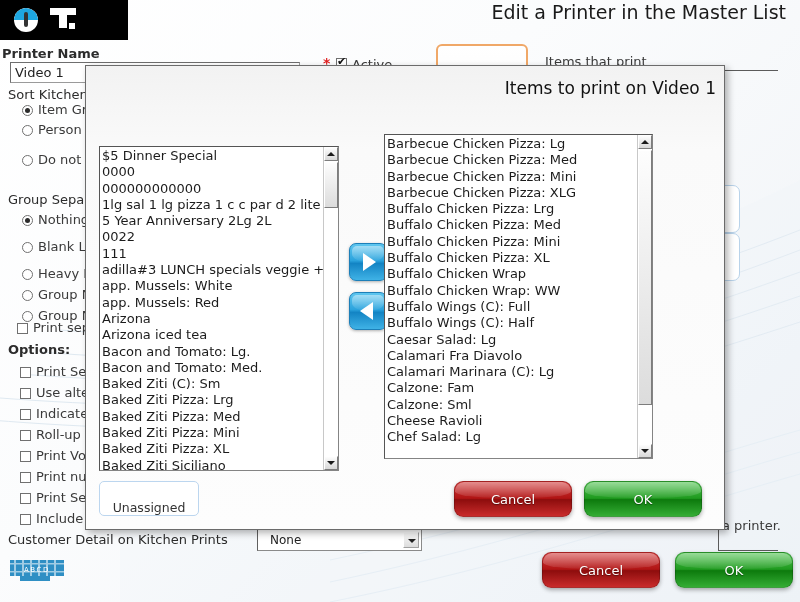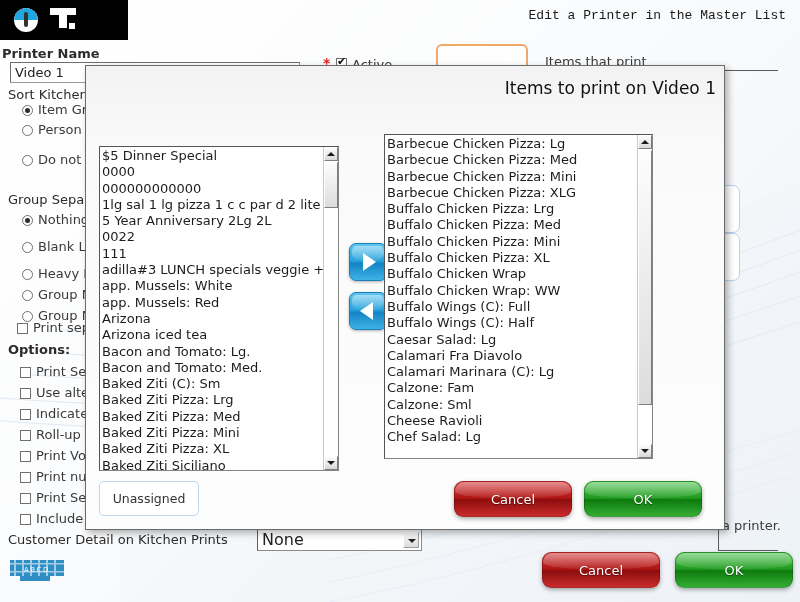--- a/index.html
+++ b/index.html
@@ -65,25 +65,24 @@
     position: absolute; left: 9px; top: 6px;
     width: 8px; height: 14px; background: #ffffff;
   }
   .logo-t .dot {
     position: absolute; left: 19px; top: 15px;
     width: 6px; height: 6px; background: #ffffff;
   }
 
   
   .page-title {
-    position: absolute; right: 14px; top: 8px;
-    font-size: 13px; color: #1a1a1a;
+    position: absolute; right: 14px; top: 1px;
+    font-size: 19px; color: #1a1a1a;
     z-index: 5;
     white-space: nowrap;
-    font-family: Liberation Mono, monospace;
   }
 
   
   .form-bg { position: absolute; inset: 0; z-index: 1; }
 
   .lbl {
     position: absolute;
     font-size: 13px;
     color: #3a3a3a;
     white-space: nowrap;
@@ -149,23 +148,23 @@
     border-radius: 7px;
     background: #ffffff;
   }
 
   .combo {
     position: absolute;
     background: #fff;
     border: 1px solid #8a8a8a;
     border-top-color: #5f5f5f;
     border-left-color: #5f5f5f;
-    font-size: 16px;
+    font-size: 12px;
     color: #222;
-    padding: 2px 4px;
+    padding: 2px 12px;
     line-height: 16px;
   }
   .combo .arrow {
     position: absolute; right: 2px; top: 2px;
     width: 16px; height: calc(100% - 4px);
     background: linear-gradient(#fafafa,#dcdcdc);
     border: 1px solid #a0a0a0;
     border-top-color: #ffffff;
     border-left-color: #ffffff;
   }
@@ -321,21 +320,21 @@
   }
 
   
   .plain-btn {
     position: absolute;
     background: #ffffff;
     border: 1px solid #bcd6ef;
     border-radius: 5px;
     font-size: 12.5px;
     color: #333;
-    display: flex; align-items: center; justify-content: center;
+    display: flex; align-items: flex-end; justify-content: center;
   }
 
   
   .abcd {
     position: absolute;
     left: 10px; top: 558px;
     width: 54px; height: 26px;
     z-index: 4;
   }
 </style>

